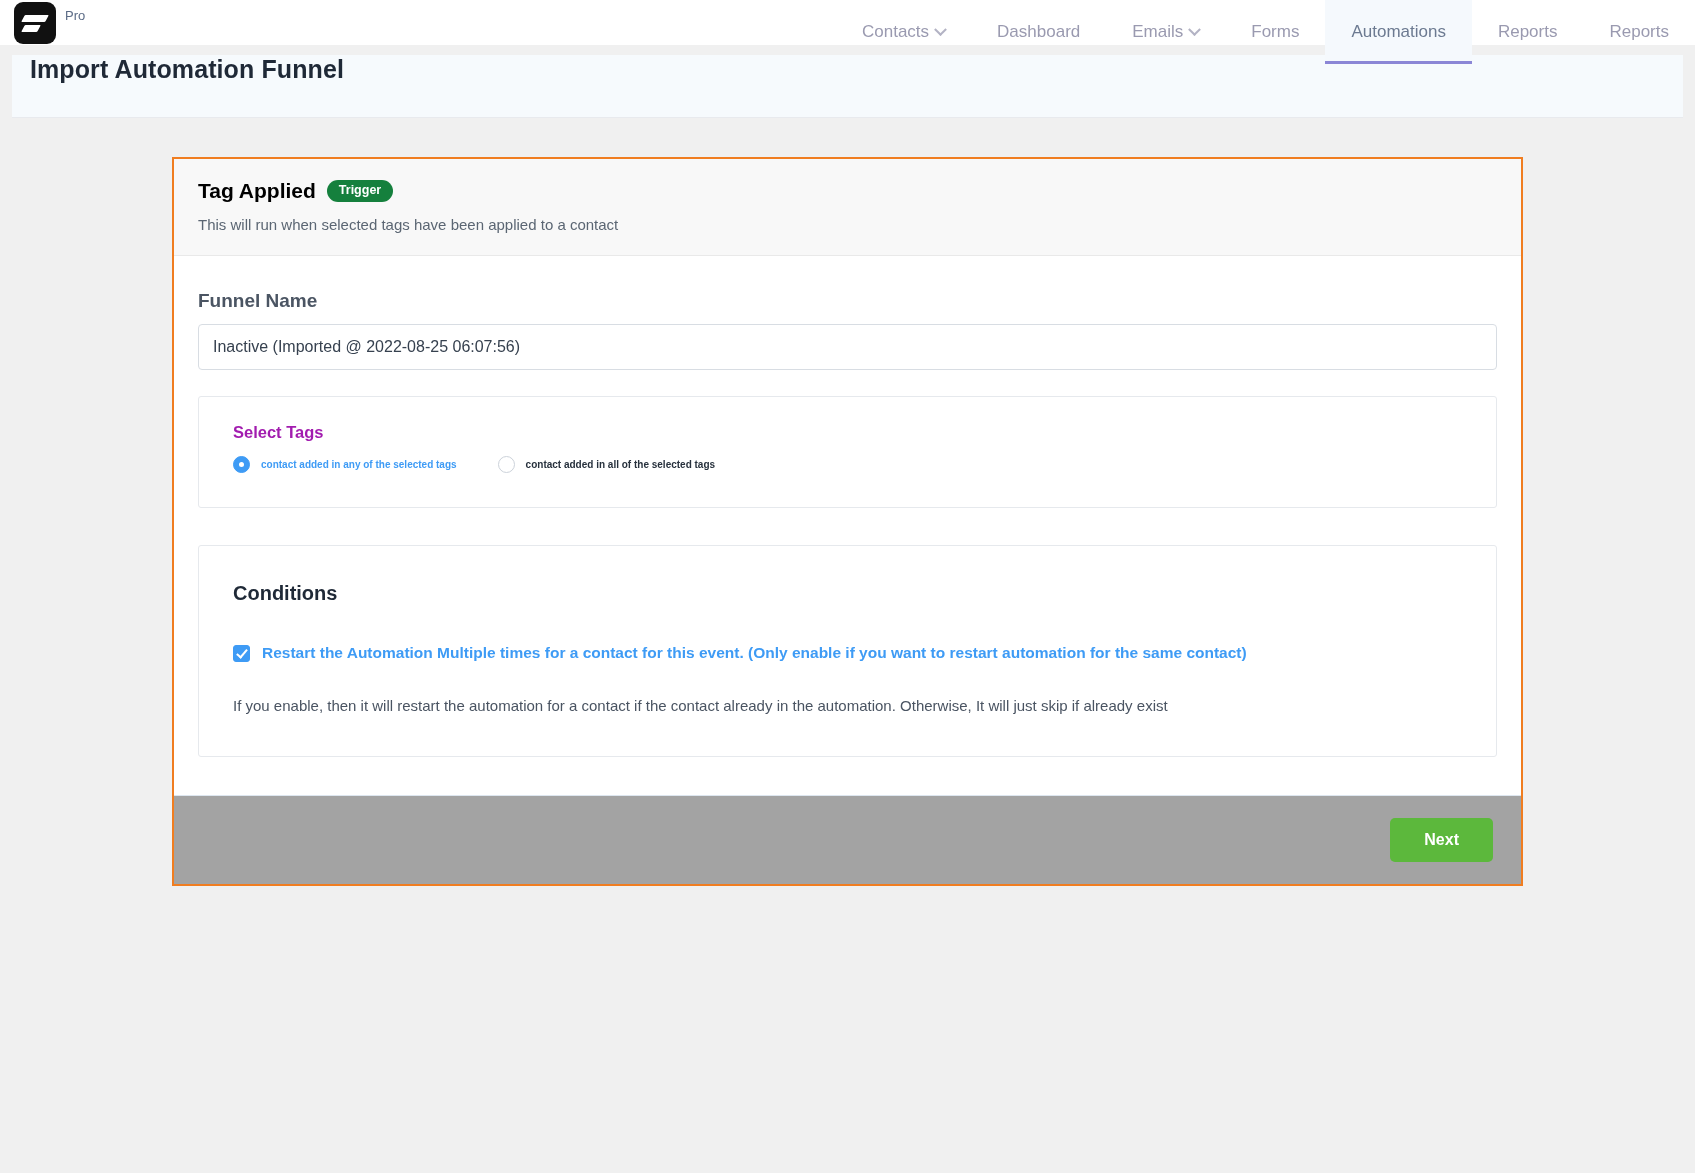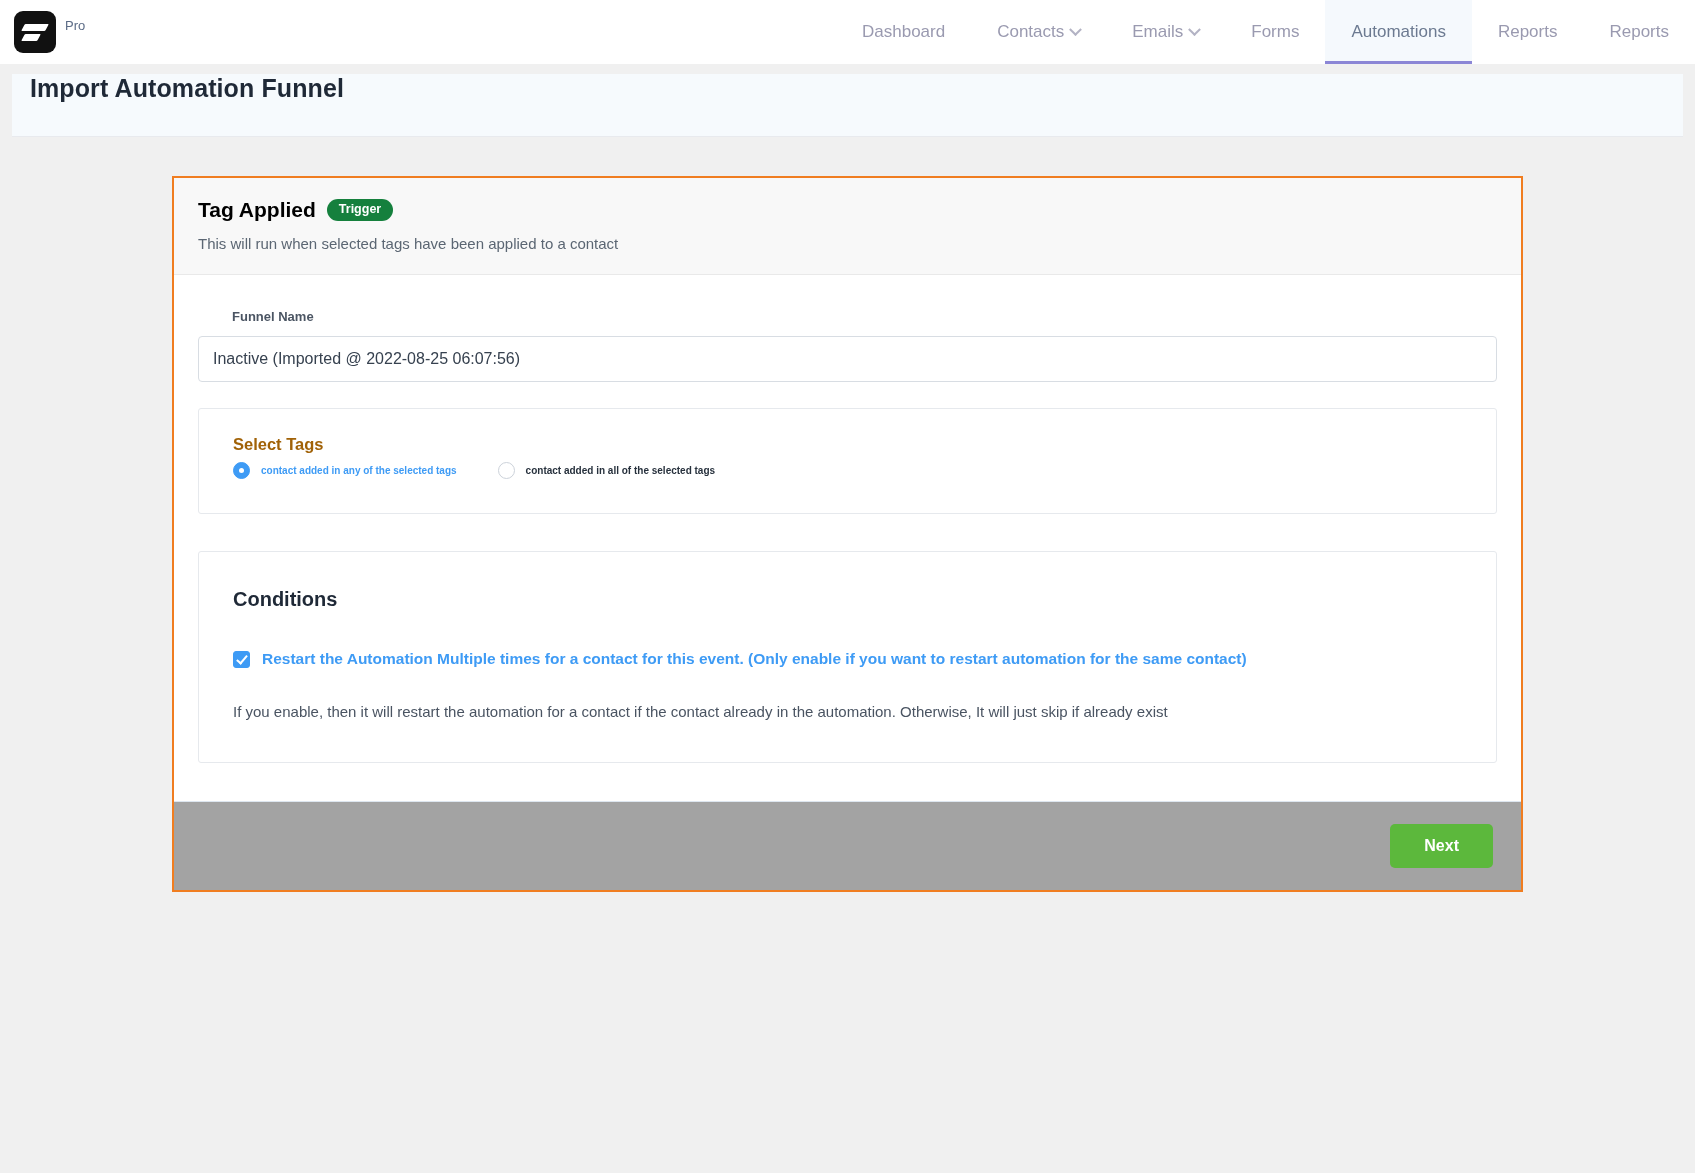--- a/index.html
+++ b/index.html
@@ -6,21 +6,21 @@
   html, body {
     margin: 0; padding: 0;
     width: 1695px; height: 1173px;
     background: #f0f0f0;
     font-family: "Liberation Sans", sans-serif;
     -webkit-font-smoothing: antialiased;
   }
 
   
   .topbar {
-    height: 64px;
+    height: 45px;
     background: #ffffff;
     display: flex;
     align-items: stretch;
     position: relative;
   }
   .brand {
     display: flex;
     align-items: center;
     padding-left: 14px;
     gap: 9px;
@@ -151,25 +151,24 @@
     margin: 13px 0 0 0;
     font-size: 15px;
     color: #5b6673;
   }
 
   .card-body {
     padding: 34px 24px 10px 24px;
   }
 
   .field-label {
-    font-size: 13px;
+    font-size: 19px;
     font-weight: 600;
     color: #4b5563;
     margin-bottom: 12px;
-    margin-left: 34px;
   }
   .text-input {
     width: 100%;
     height: 46px;
     border: 1px solid #d8dde3;
     border-radius: 4px;
     padding: 0 14px;
     font-size: 16px;
     color: #36414f;
     font-family: "Liberation Sans", sans-serif;
@@ -179,22 +178,22 @@
 
   .panel {
     border: 1px solid #e6e9ed;
     border-radius: 3px;
     margin-top: 26px;
     padding: 26px 34px 34px 34px;
   }
   .panel-label {
     font-size: 16.5px;
     font-weight: 600;
-    color: #a16207;
-    margin-bottom: 8px;
+    color: #a21caf;
+    margin-bottom: 14px;
   }
 
   
   .multiselect {
     position: relative;
     border: 1px solid #dfe3e8;
     border-radius: 4px;
     min-height: 45px;
     display: flex;
     align-items: center;
@@ -352,25 +351,25 @@
   <div class="brand">
     <div class="logo-tile">
       <span class="bolt-a"></span>
         <span class="bolt-b"></span>
     </div>
     <span class="brand-sub">Pro</span>
   </div>
 
   <nav class="nav">
     <div class="nav-item">
-      <span>Dashboard</span>
-    </div>
-    <div class="nav-item">
       <span>Contacts</span>
       <span class="chev"></span>
+    </div>
+    <div class="nav-item">
+      <span>Dashboard</span>
     </div>
     <div class="nav-item">
       <span>Emails</span>
       <span class="chev"></span>
     </div>
     <div class="nav-item">
       <span>Forms</span>
     </div>
     <div class="nav-item active">
       <span>Automations</span>

